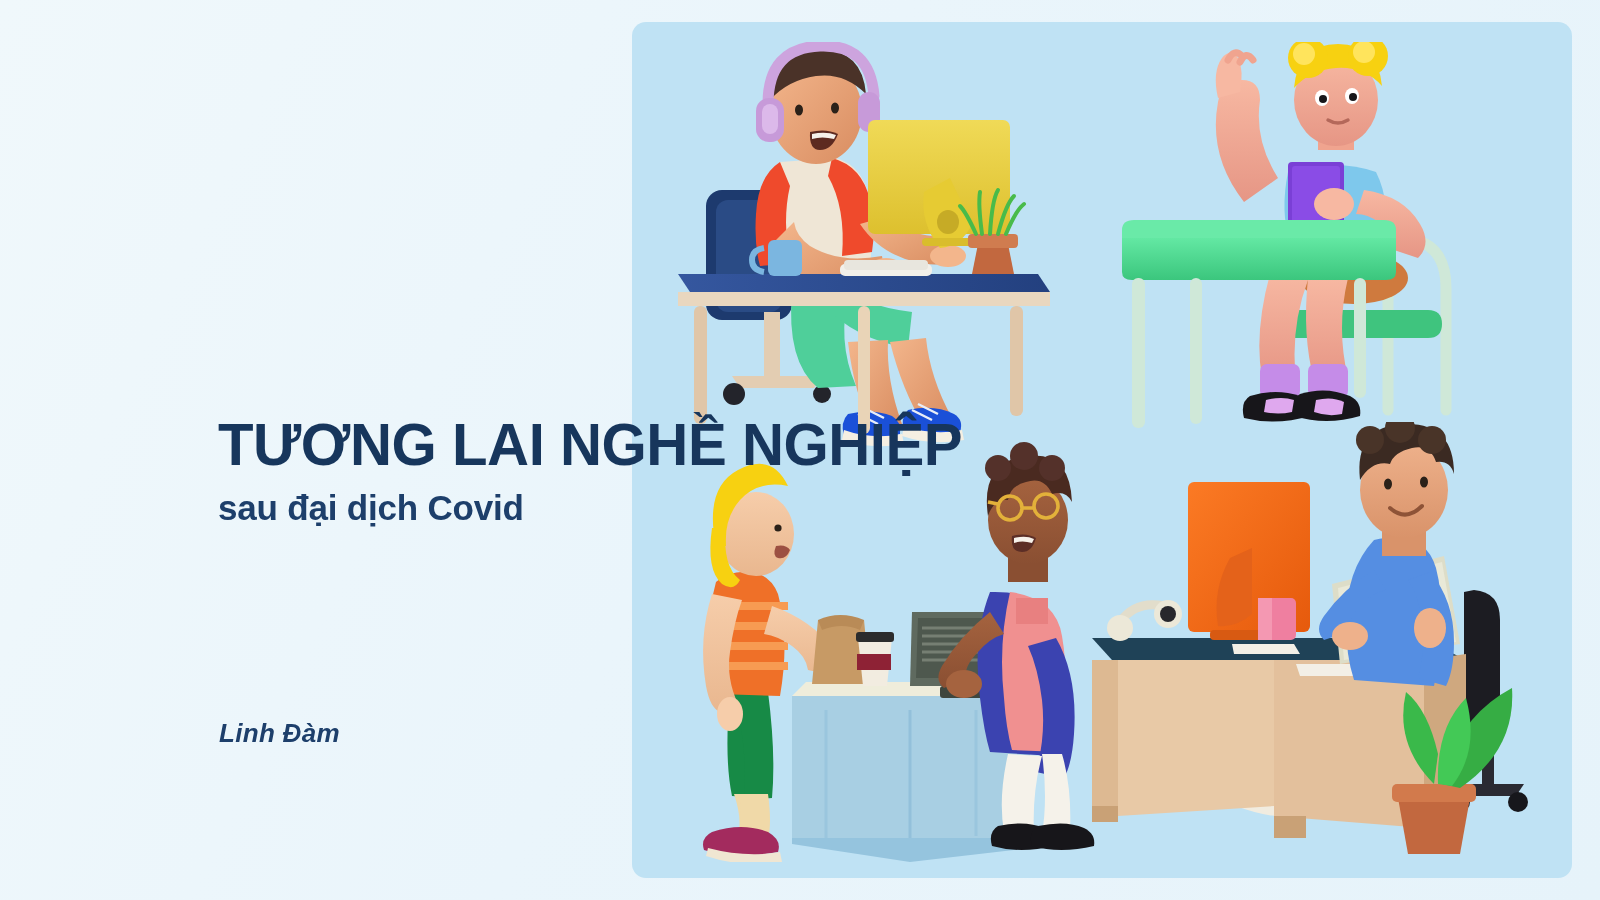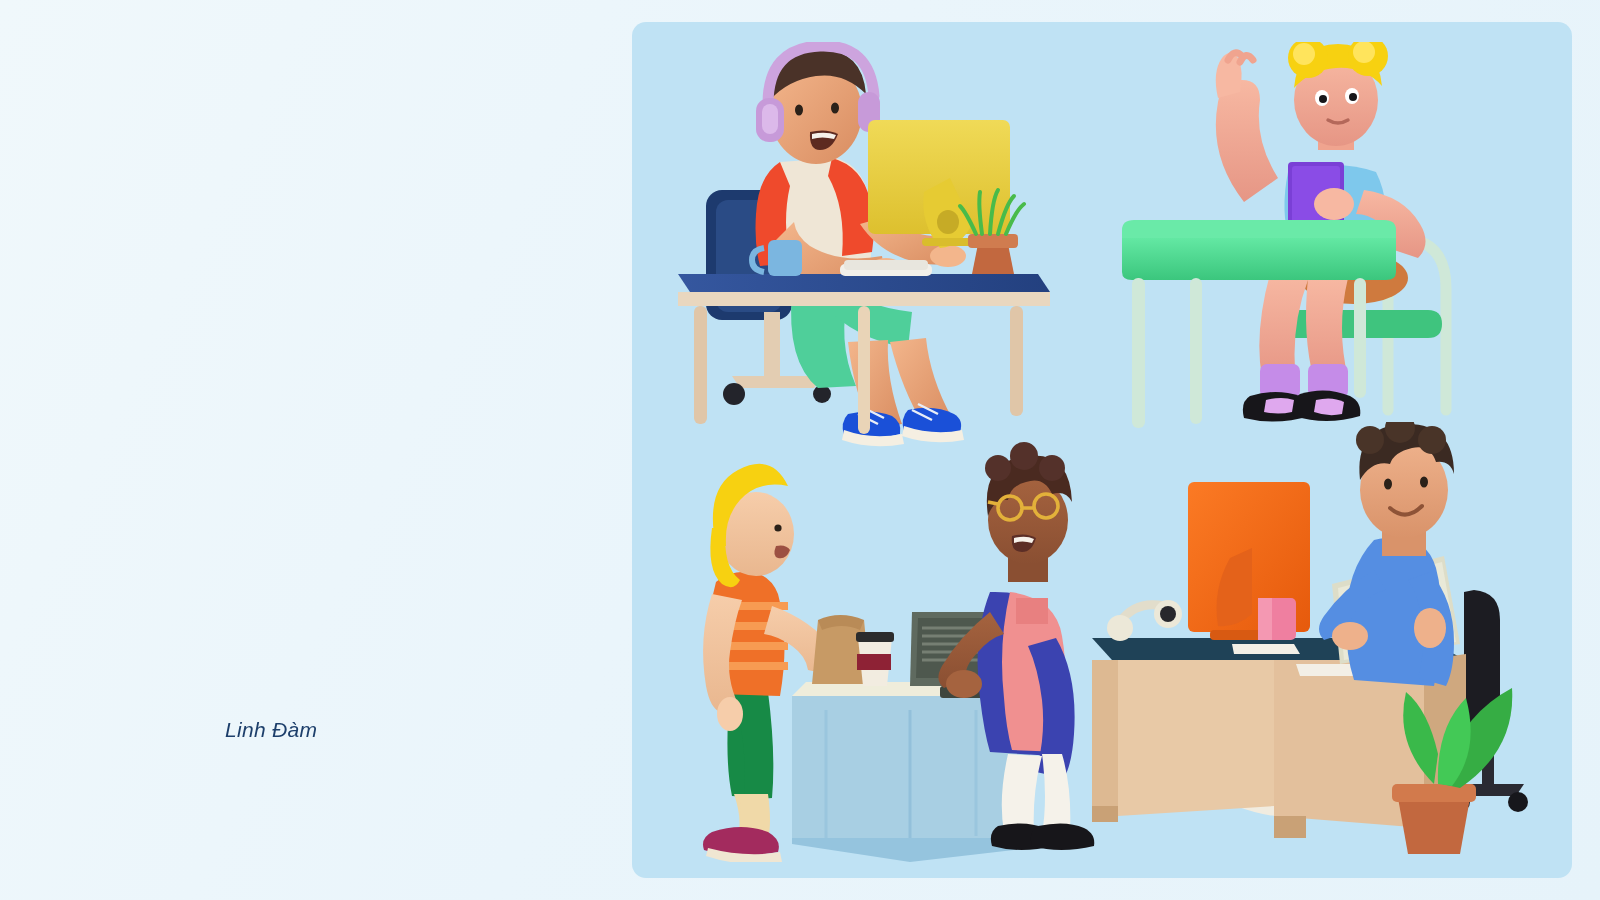--- a/index.html
+++ b/index.html
@@ -62,25 +62,25 @@
   #page-subtitle {
     margin: 14px 0 0 0;
     font-size: 35px;
     font-weight: 700;
     line-height: 1.1;
     color: #1d3f6b;
     letter-spacing: -0.2px;
   }
   #author-name {
     position: absolute;
-    left: 225px;
+    left: 219px;
     top: 718px;
-    font-size: 21px;
+    font-size: 26px;
     font-style: italic;
-    font-weight: 400;
+    font-weight: 700;
     color: #1d3f6b;
     letter-spacing: 0.3px;
     z-index: 5;
   }
 </style>
 </head>
 <body>
 
 <div id="slide">
 
@@ -447,15 +447,19 @@
           <path d="M316 376 h72 l-10 56 h-52 Z" fill="#c2683f"></path>
           <rect x="310" y="362" width="84" height="18" rx="5" fill="#d27a4c"></rect>
           <path d="M352 362 q-40 -40 -28 -92 q22 18 32 62 Z" fill="#3ab94a"></path>
           <path d="M360 362 q14 -66 70 -96 q4 62 -52 100 Z" fill="#36ad44"></path>
           <path d="M356 362 q-2 -56 28 -86 q14 52 -14 88 Z" fill="#43c956"></path>
         </g>
       </svg>
     </div>
   </div>
 
+  <div id="text-block">
+    <h1 id="page-title">TƯƠNG LAI NGHỀ NGHIỆP</h1>
+    <h2 id="page-subtitle">sau đại dịch Covid</h2>
+  </div>
   <div id="author-name">Linh Đàm</div>
 
 </div>
 
 </body></html>

